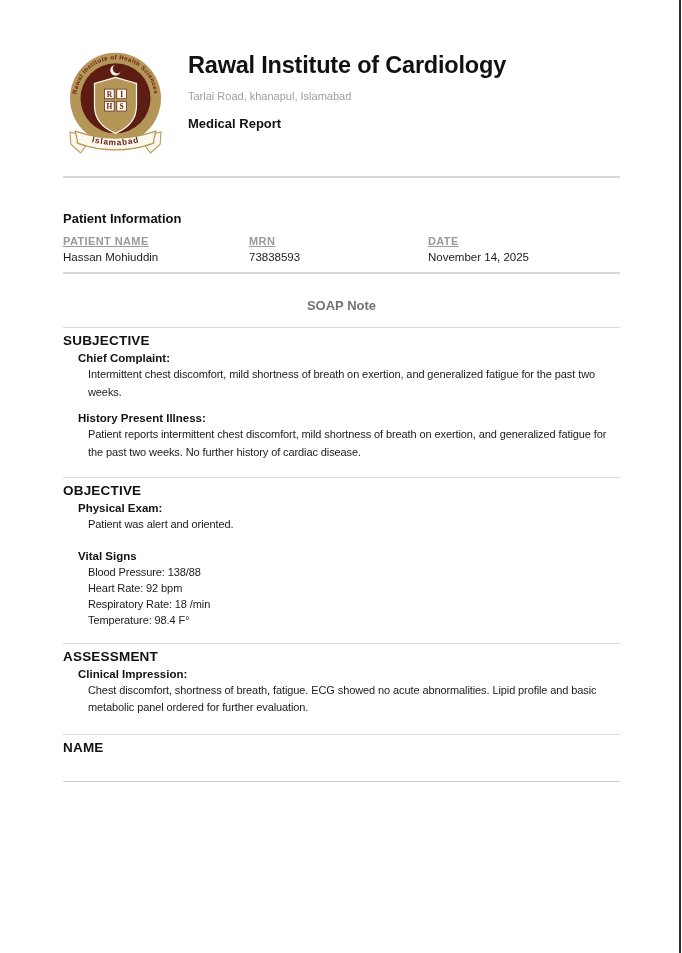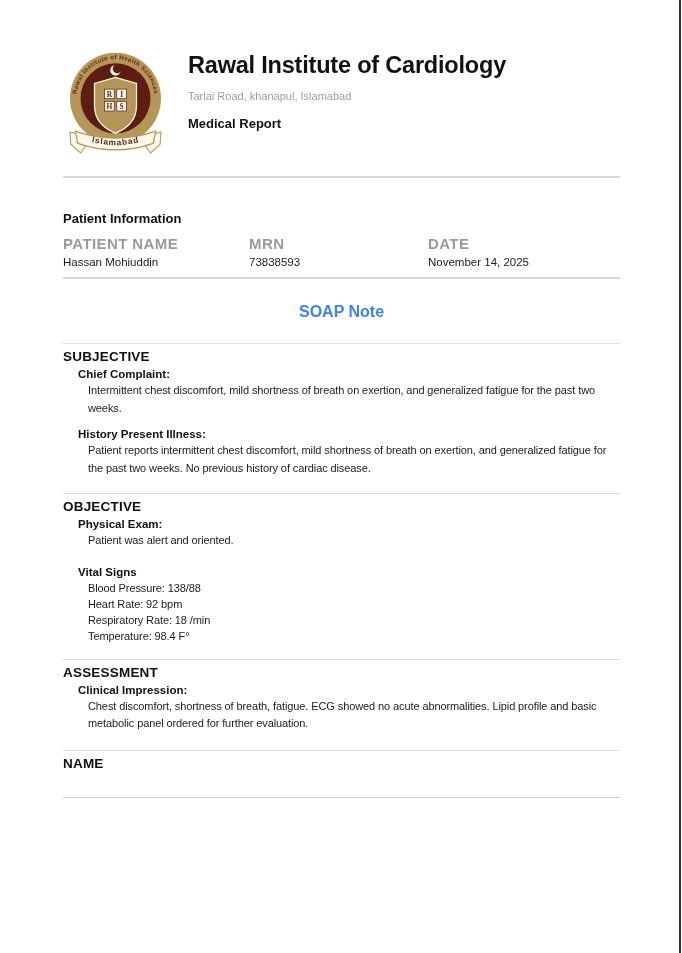--- a/index.html
+++ b/index.html
@@ -25,25 +25,25 @@
   .divider.end{border-top:1.5px solid #cccccc;}
 
   
   .patient{padding-top:33px;}
   .block-heading{margin:0;font-size:13px;font-weight:bold;color:#111;}
   .fields{display:flex;margin-top:9px;}
   .field{box-sizing:border-box;}
   .field:nth-child(1){width:186px;}
   .field:nth-child(2){width:179px;}
   .field:nth-child(3){flex:1;}
-  .flabel{font-size:15px;font-weight:bold;color:#9a9a9a;letter-spacing:0.4px;}
+  .flabel{font-size:11px;font-weight:bold;color:#9a9a9a;letter-spacing:0.4px;text-decoration:underline;}
   .fvalue{font-size:11.5px;color:#1b1b1b;margin-top:4px;}
 
   
-  .soap-title{margin:24px 0 22px;text-align:center;font-size:16px;font-weight:bold;color:#3b82f6;}
+  .soap-title{margin:24px 0 14px;text-align:center;font-size:13px;font-weight:bold;color:#737373;}
   .soap-section{border-top:1.5px solid #dcdcdc;padding-top:5px;}
   .sec-heading{margin:0;font-size:13.5px;font-weight:bold;color:#111;letter-spacing:0.2px;}
   .soap-block{margin-left:15px;}
   .soap-block .blabel{margin:0;font-size:11.5px;font-weight:bold;color:#111;}
   .soap-block .btext{margin:2px 0 0;padding-left:10px;font-size:11px;letter-spacing:-0.1px;line-height:17.5px;color:#1b1b1b;}
   .soap-block .bline{margin:0;padding-left:10px;font-size:11px;letter-spacing:-0.1px;line-height:16.3px;color:#1b1b1b;}
   .mt4{margin-top:4px;}  .mt11{margin-top:11px;}  .mt16{margin-top:16px;}
   .pb16{padding-bottom:16px;} .pb14{padding-bottom:14px;} .pb17{padding-bottom:17px;} .pb26{padding-bottom:26px;}
   .lines{margin-top:2px;}
 </style>
@@ -129,21 +129,21 @@
   <h2 class="soap-title">SOAP Note</h2>
 
   <section class="soap-section pb16">
     <h3 class="sec-heading">SUBJECTIVE</h3>
     <div class="soap-block mt4">
       <h4 class="blabel">Chief Complaint:</h4>
       <p class="btext">Intermittent chest discomfort, mild shortness of breath on exertion, and generalized fatigue for the past two weeks.</p>
     </div>
     <div class="soap-block mt11">
       <h4 class="blabel">History Present Illness:</h4>
-      <p class="btext">Patient reports intermittent chest discomfort, mild shortness of breath on exertion, and generalized fatigue for the past two weeks. No previous history of cardiac disease.</p>
+      <p class="btext">Patient reports intermittent chest discomfort, mild shortness of breath on exertion, and generalized fatigue for the past two weeks. No further history of cardiac disease.</p>
     </div>
   </section>
 
   <section class="soap-section pb14">
     <h3 class="sec-heading">OBJECTIVE</h3>
     <div class="soap-block mt4">
       <h4 class="blabel">Physical Exam:</h4>
       <p class="btext">Patient was alert and oriented.</p>
     </div>
     <div class="soap-block mt16">

